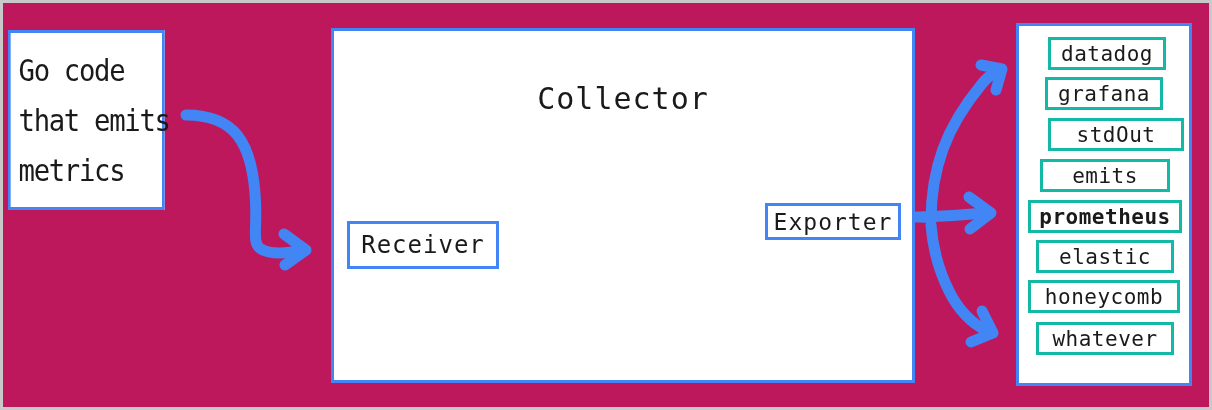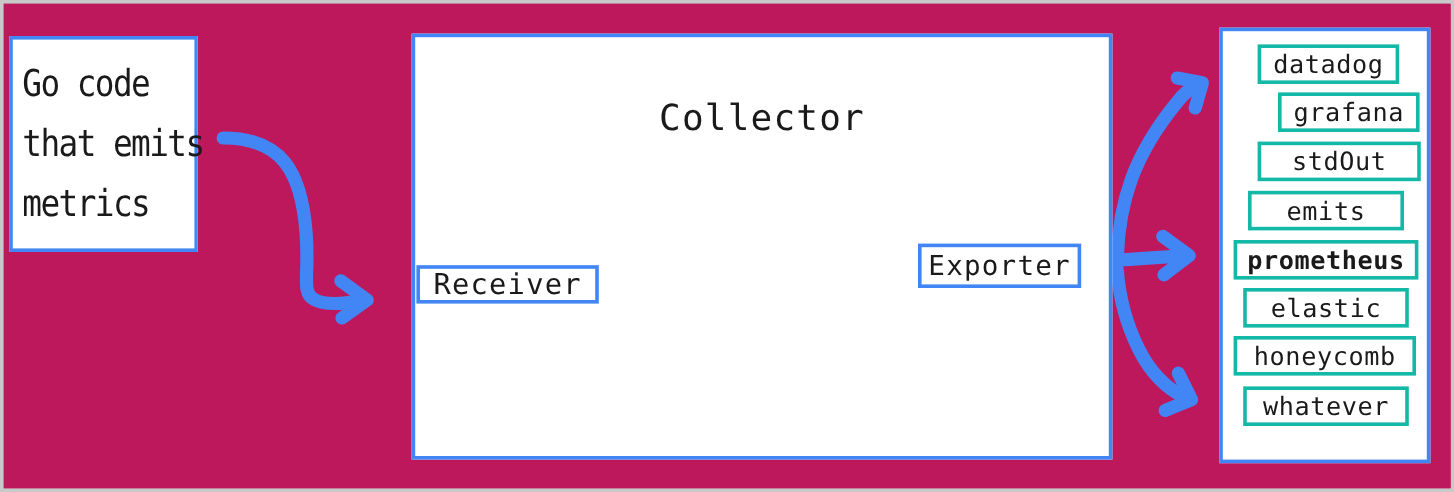--- a/index.html
+++ b/index.html
@@ -41,33 +41,33 @@
     font-family:"DejaVu Sans Mono", monospace;
     font-size:31px;
     line-height:50px;
     letter-spacing:-1.5px;
     transform:scaleX(0.88);
     transform-origin:left center;
   }
   #src-box .line{white-space:nowrap;}
   
   #collector-box{
-    left:340px;top:25px;width:584px;height:355px;
+    left:328px;top:25px;width:584px;height:355px;
     display:block;
   }
   #collector-title{
     position:absolute;
     left:0;right:0;top:50px;
     text-align:center;
     font-size:30px;
     letter-spacing:1px;
     color:#1a1a1a;
   }
   
-  #receiver-box{left:344px;top:218px;width:152px;height:32px;font-size:24px;letter-spacing:1px;}
+  #receiver-box{left:344px;top:218px;width:152px;height:48px;font-size:24px;letter-spacing:1px;}
   #processor-box{left:558px;top:283px;width:150px;height:39px;font-size:24px;letter-spacing:1px;}
   #exporter-box{left:762px;top:200px;width:136px;height:37px;font-size:23px;letter-spacing:1px;}
   
   #backends-box{
     left:1013px;top:20px;width:176px;height:363px;
     display:block;
   }
   .backend-item{
     position:absolute;
     box-sizing:border-box;
@@ -130,21 +130,21 @@
 
   <div class="box" id="collector-box">
     <div id="collector-title">Collector</div>
   </div>
 
   <div class="box" id="receiver-box">Receiver</div>
   <div class="box" id="exporter-box">Exporter</div>
 
   <div class="box" id="backends-box">
       <div class="backend-item" style="left: 29px; top: 11px; width: 118px; height: 33px;">datadog</div>
-      <div class="backend-item" style="left: 46px; top: 51px; width: 118px; height: 33px;">grafana</div>
+      <div class="backend-item" style="left: 26px; top: 51px; width: 118px; height: 33px;">grafana</div>
       <div class="backend-item" style="left: 29px; top: 92px; width: 136px; height: 33px;">stdOut</div>
       <div class="backend-item" style="left: 21px; top: 133px; width: 130px; height: 33px;">emits</div>
       <div class="backend-item" style="left: 9px; top: 174px; width: 154px; height: 33px; font-weight: bold;">prometheus</div>
       <div class="backend-item" style="left: 17px; top: 214px; width: 138px; height: 33px;">elastic</div>
       <div class="backend-item" style="left: 9px; top: 254px; width: 152px; height: 33px;">honeycomb</div>
       <div class="backend-item" style="left: 17px; top: 296px; width: 138px; height: 33px;">whatever</div>
     </div>
 
 </div>
 

